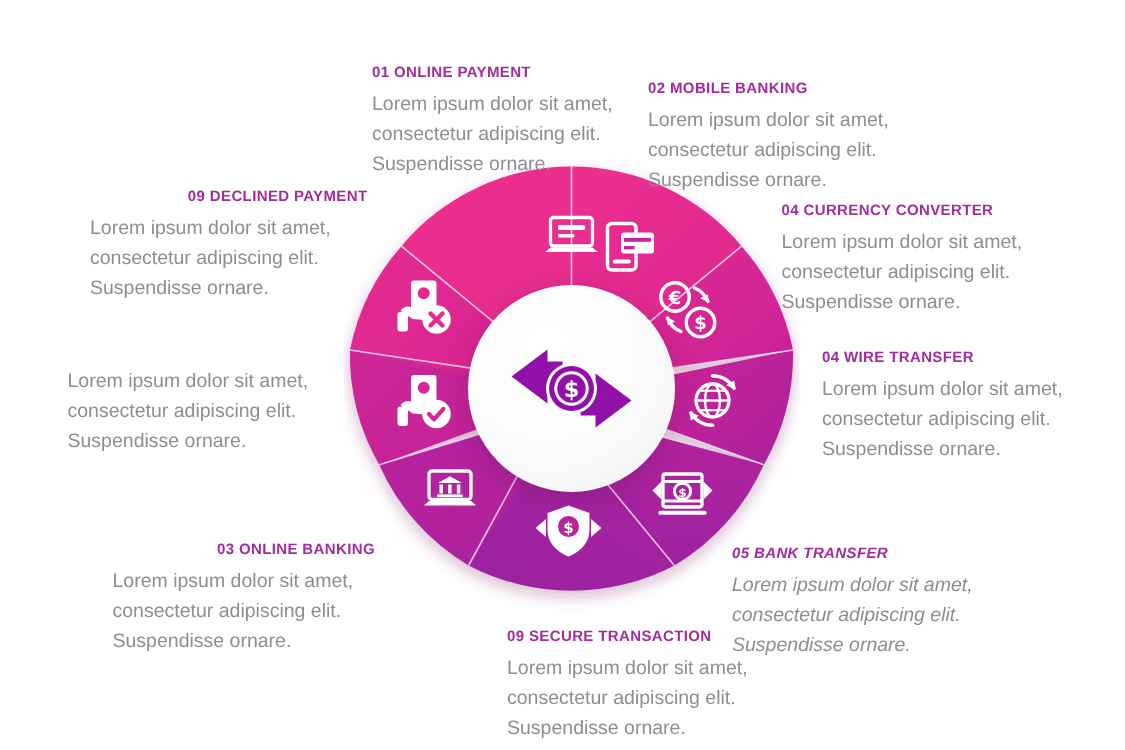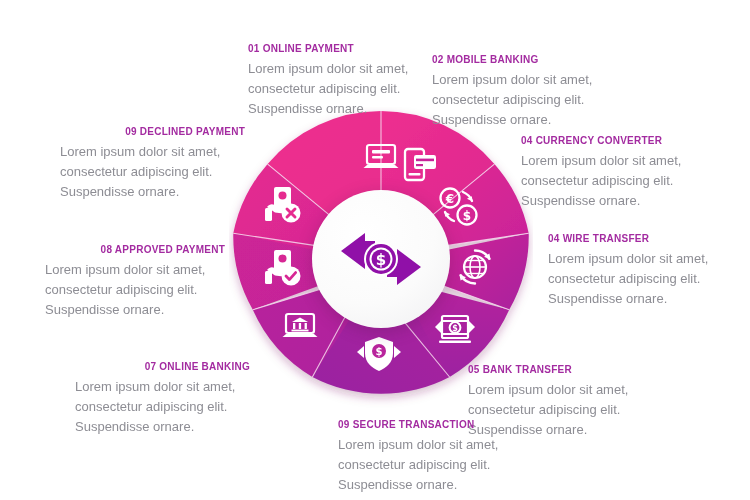--- a/index.html
+++ b/index.html
@@ -233,37 +233,36 @@
   <div class="lbl" style="left:521px;top:135px;width:185px;">
     <p class="hd" style="color:#A32BA0">04 CURRENCY CONVERTER</p>
     <p class="bd">Lorem ipsum dolor sit amet, consectetur adipiscing elit. Suspendisse ornare.</p>
   </div>
 
   <div class="lbl" style="left:536px;top:233px;margin-left:12px;">
     <p class="hd" style="color:#A32BA0">04 WIRE TRANSFER</p>
     <p class="bd">Lorem ipsum dolor sit amet, consectetur adipiscing elit. Suspendisse ornare.</p>
   </div>
 
-  <div class="lbl" style="left:468px;top:364px;">
+  <div class="lbl" style="left:488px;top:364px;font-style:italic;">
     <p class="hd" style="color:#A32BA0">05 BANK TRANSFER</p>
     <p class="bd">Lorem ipsum dolor sit amet, consectetur adipiscing elit. Suspendisse ornare.</p>
   </div>
 
   <div class="lbl" style="left:338px;top:419px;width:185px;">
     <p class="hd" style="color:#A32BA0">09 SECURE TRANSACTION</p>
     <p class="bd">Lorem ipsum dolor sit amet, consectetur adipiscing elit. Suspendisse ornare.</p>
   </div>
 
   <div class="lbl r" style="left:75px;top:361px;width:175px;">
-    <p class="hd" style="color:#A32BA0">07 ONLINE BANKING</p>
+    <p class="hd" style="color:#A32BA0">03 ONLINE BANKING</p>
     <p class="bd">Lorem ipsum dolor sit amet, consectetur adipiscing elit. Suspendisse ornare.</p>
   </div>
 
   <div class="lbl r" style="left:45px;top:244px;width:180px;">
-    <p class="hd" style="color:#A32BA0">08 APPROVED PAYMENT</p>
     <p class="bd">Lorem ipsum dolor sit amet, consectetur adipiscing elit. Suspendisse ornare.</p>
   </div>
 
   <div class="lbl r" style="left:60px;top:126px;width:185px;">
     <p class="hd" style="color:#A32BA0">09 DECLINED PAYMENT</p>
     <p class="bd">Lorem ipsum dolor sit amet, consectetur adipiscing elit. Suspendisse ornare.</p>
   </div>
 
 </div>
 

